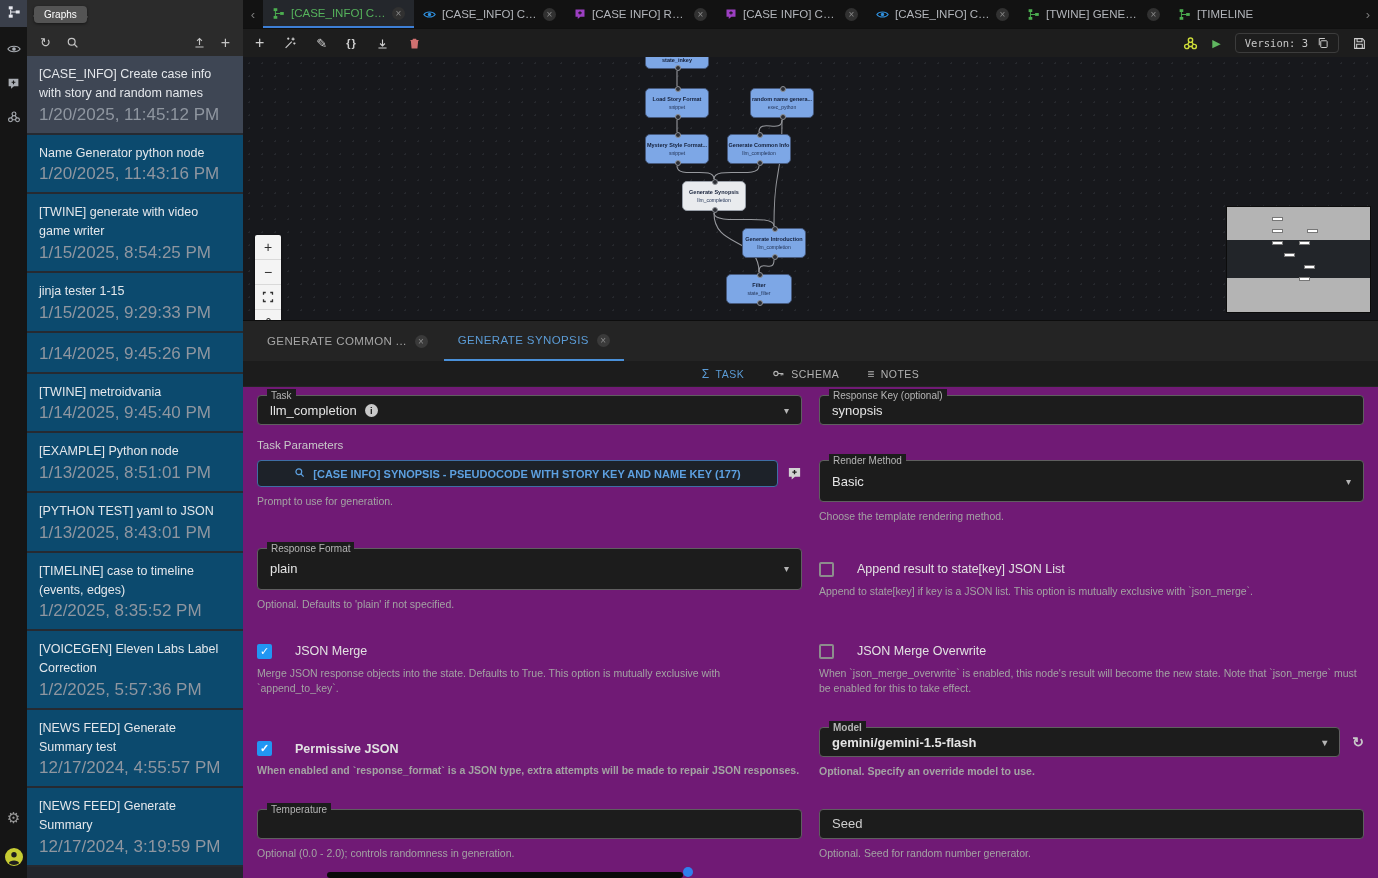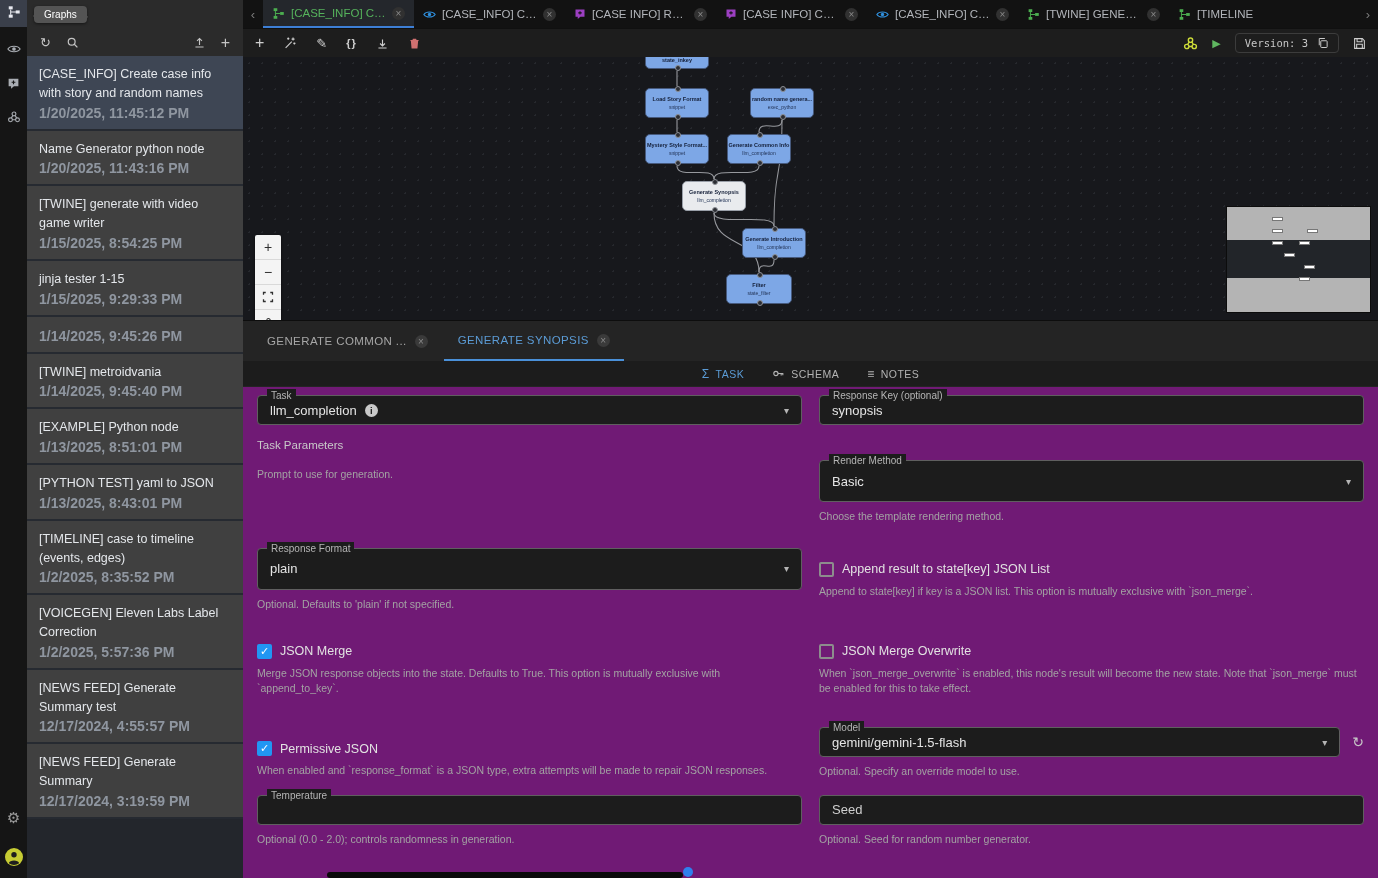--- a/index.html
+++ b/index.html
@@ -18,24 +18,24 @@
   
   .sidebar { width:216px; background:#2b2b2b; display:flex; flex-direction:column; flex-shrink:0; }
   .sidebar-header { height:29px; position:relative; display:flex; align-items:center; background:#2b2b2b; }
   .sb-title { font-size:13px; color:#cfcfcf; padding-left:18px; }
   .tooltip { position:absolute; left:7px; top:6px; background:#545454; color:#fff; font-size:10px; padding:3px 10px; border-radius:4px; box-shadow:0 1px 3px rgba(0,0,0,.5); }
   .tooltip:before { content:""; position:absolute; left:-5px; top:6px; border:4px solid transparent; border-right-color:#545454; }
   .sidebar-toolbar { height:27px; display:flex; align-items:center; gap:15px; padding:0 13px; color:#c4c4c4; background:#2b2b2b; }
   .stb-spacer { flex:1; }
   .stb-ic { display:flex; align-items:center; cursor:pointer; font-size:13px; }
   .graph-list { flex:1; overflow:hidden; background:#23262c; }
-  .graph-item { background:#404040; padding:9px 12px 8px; border-bottom:2px solid #262a31; cursor:pointer; }
+  .graph-item { background:#0c4a6e; padding:9px 12px 8px; border-bottom:2px solid #262a31; cursor:pointer; }
   .graph-item.selected { background:#3e4654; }
   .gi-title { font-size:12.5px; color:#e4e7eb; line-height:1.5; }
-  .gi-time { font-size:14px; color:#8f96a0; margin-top:2px;font-weight:bold; }
+  .gi-time { font-size:17px; color:#8f96a0; margin-top:2px; }
 
   
   .main { flex:1; display:flex; flex-direction:column; min-width:0; }
 
   
   .tabbar { height:28px; background:#121212; display:flex; align-items:stretch; }
   .chev { width:20px; display:flex; align-items:center; justify-content:center; color:#7b7b7b; font-size:13px; cursor:pointer; }
   .tabs { display:flex; flex:1; min-width:0; }
   .tab { width:151px; display:flex; align-items:center; gap:6px; padding:0 9px; font-size:11.5px; color:#b2b5ba; cursor:pointer; position:relative; white-space:nowrap; overflow:hidden; }
   .tab:last-child { flex:1; }
@@ -94,29 +94,29 @@
   .fvalue { font-size:13px; color:#e4e4e4; display:flex; align-items:center; gap:8px; flex:1; min-width:0; }
   .caret { color:#b5b5b5; font-size:10px; margin-left:auto; }
   .h28 { height:28px; } .h30 { height:30px; } .h42 { height:42px; }
   .mb13 { margin-bottom:13px; } .mb10 { margin-bottom:11px; }
   .info-ic { width:13px; height:13px; border-radius:50%; background:#c9c9c9; color:#1e1e1e; font-size:9.5px; font-weight:bold; display:flex; align-items:center; justify-content:center; font-style:normal; }
   .section-label { font-size:11.5px; color:#c9c9c9; margin:3px 0 9px; }
   .hint { font-size:10.5px; color:#a3a3a3; margin-top:7px; line-height:1.5; }
   .prompt-row { display:flex; align-items:center; gap:9px; }
   .prompt-btn { flex:1; height:27px; border:1px solid #3f6ea5; border-radius:4px; background:#1d2229; color:#5da0e0; font-size:11px; font-weight:bold; display:flex; align-items:center; justify-content:center; gap:8px; cursor:pointer; white-space:nowrap; }
   .icon-btn { color:#d2d2d2; display:flex; align-items:center; cursor:pointer; }
-  .cbrow { display:flex; align-items:center; gap:8px; }
+  .cbrow { display:flex; align-items:center; gap:23px; }
   .cb { width:15px; height:15px; border-radius:2px; border:2px solid #8d8d8d; flex-shrink:0; display:flex; align-items:center; justify-content:center; font-size:11px; color:#fff; cursor:pointer; }
   .cb.checked { background:#2196f3; border-color:#2196f3; }
   .cblabel { font-size:12.5px; color:#e2e2e2; }
   .model-row { display:flex; align-items:center; gap:12px; }
   .model-row .field { flex:1; }
   .refresh-ic { color:#c8c8c8; font-size:14px; cursor:pointer; }
   .pt14 { padding-top:14px; }
-  .r4 { margin-bottom:23px; } .r5 { margin-bottom:31px; } .r6 { margin-bottom:30px; } .r7 { margin-bottom:15px; }
+  .r4 { margin-bottom:23px; } .r5 { margin-bottom:31px; } .r6 { margin-bottom:30px; } .r7 { margin-bottom:29px;font-weight:bold; }
   .hscroll { position:absolute; left:84px; bottom:0; width:356px; height:6px; background:#0a0a0a; border-radius:3px; }
   .scroll-dot { position:absolute; left:440px; bottom:1px; width:10px; height:10px; border-radius:50%; background:#2f80ed; cursor:grab; }
 </style>
 </head>
 <body>
 
 <div class="app">
 
   <nav class="rail">
     <div class="rail-btn active">
@@ -480,20 +480,35 @@
         <div class="mb10">
           <div class="field h30">
             <span class="flabel">Response Key (optional)</span>
             <span class="fvalue">synopsis</span>
           </div>
         </div>
 
         <div class="span2 section-label">Task Parameters</div>
 
         <div class="r4">
+          <div class="prompt-row">
+            <div class="prompt-btn">
+              <span><svg width="11" height="11" viewBox="0 0 16 16" fill="none" stroke="currentColor" stroke-width="1.8">
+                    <circle cx="7" cy="7" r="4.2"></circle>
+                    <path d="M10.2 10.2L14 14"></path>
+                  </svg></span>
+              <span>[CASE INFO] SYNOPSIS - PSEUDOCODE WITH STORY KEY AND NAME KEY (177)</span>
+            </div>
+            <span class="icon-btn">
+                <svg width="15" height="15" viewBox="0 0 16 16">
+                  <path d="M2 2h12v9.5H8.5L5 14.5v-3H2z" fill="currentColor"></path>
+                  <path d="M8 4.2v4.6M5.7 6.5h4.6" stroke="#1e1e1e" stroke-width="1.4"></path>
+                </svg>
+              </span>
+          </div>
           <div class="hint">Prompt to use for generation.</div>
         </div>
         <div class="r4">
           <div class="field h42">
             <span class="flabel">Render Method</span>
             <span class="fvalue">Basic</span>
             <span class="caret">▾</span>
           </div>
           <div class="hint">Choose the template rendering method.</div>
         </div>

